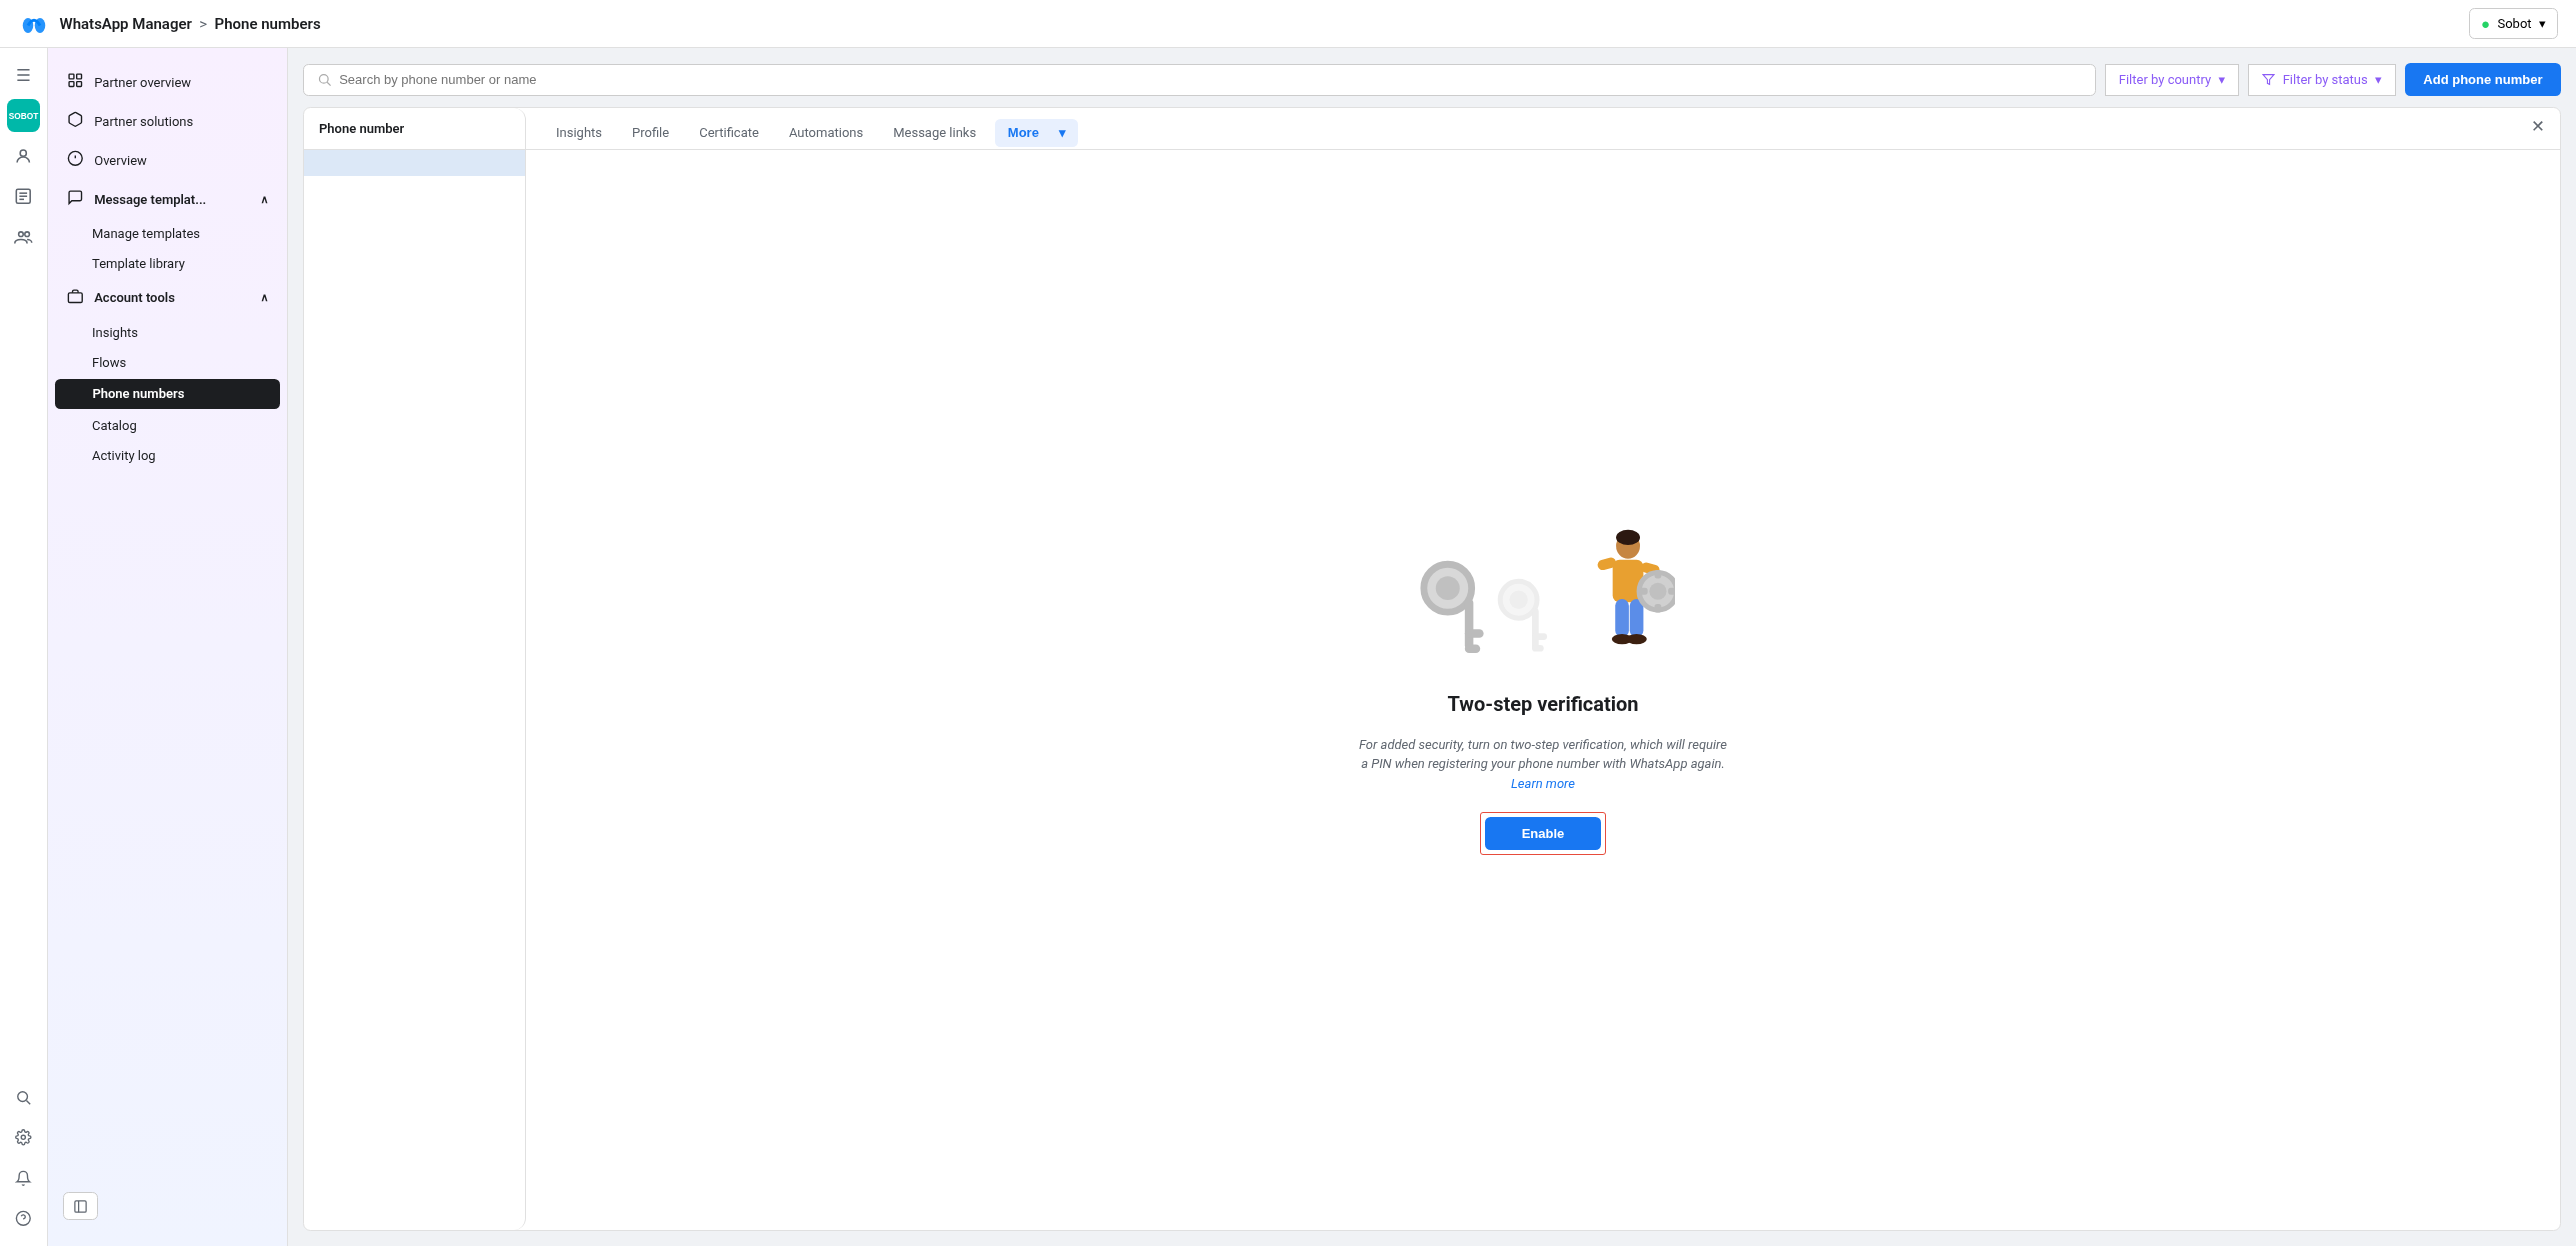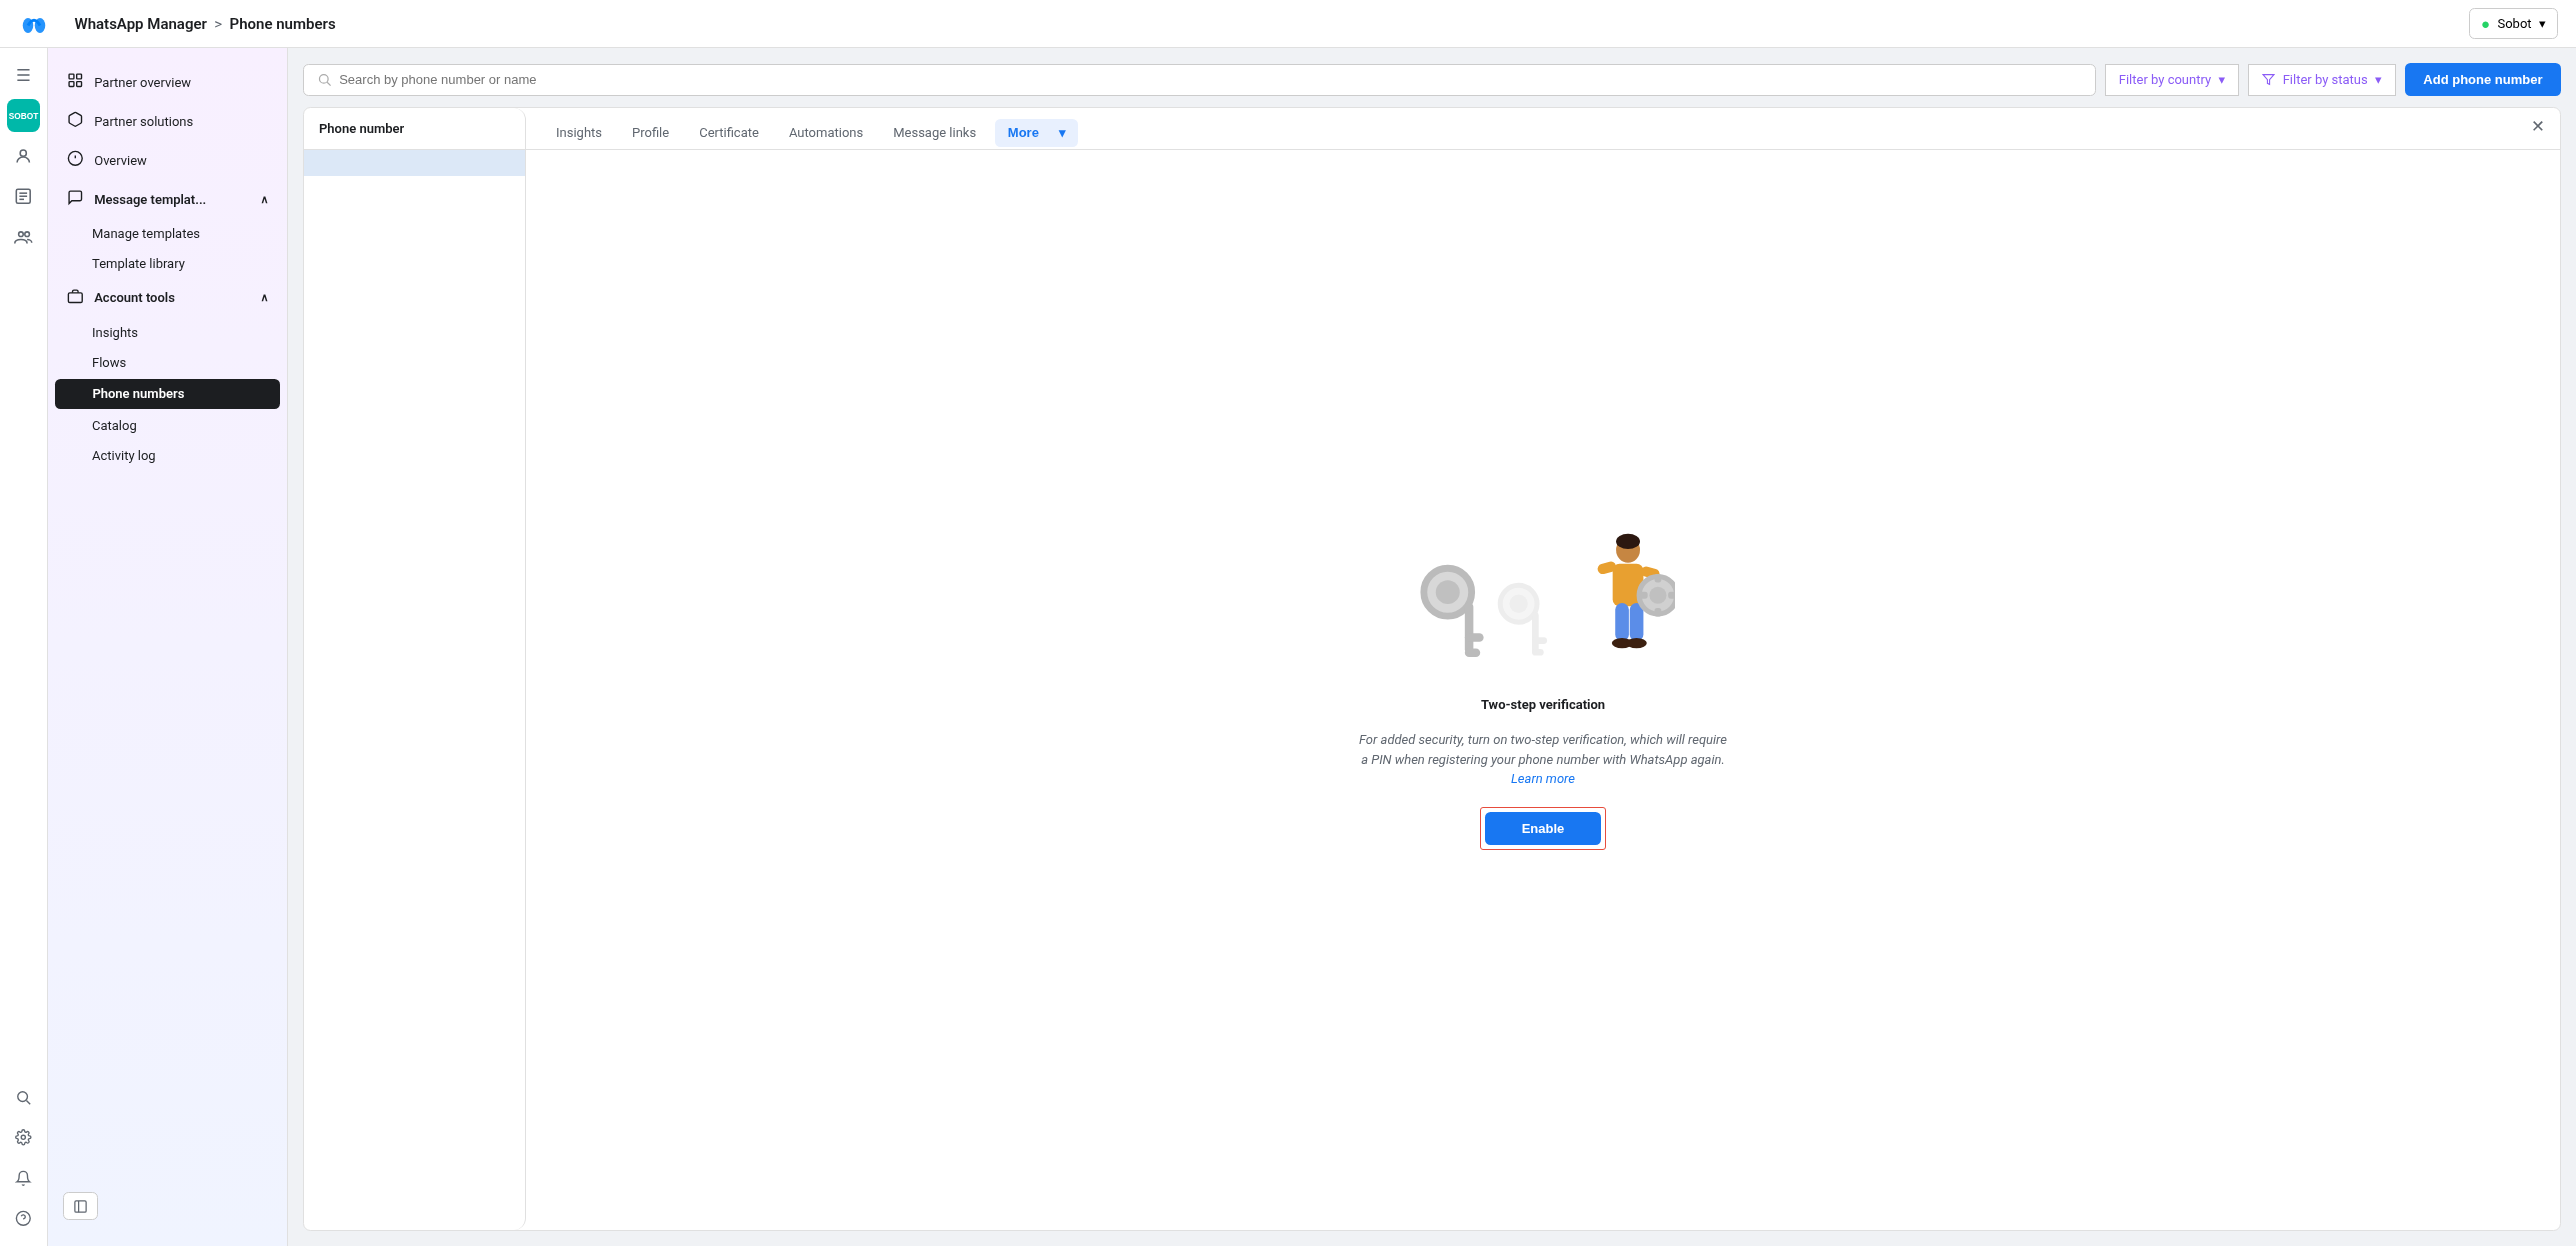--- a/index.html
+++ b/index.html
@@ -13,21 +13,21 @@
     }
 
     
     .topbar {
       background: #fff;
       border-bottom: 0.9px solid #e0e0e0;
       height: 48px;
       display: flex;
       align-items: center;
       padding: 0 18.5px;
-      gap: 26px;
+      gap: 11px;
       flex-shrink: 0;
       z-index: 10;
     }
     .topbar-logo {
       width: 30px;
       height: 30px;
       flex-shrink: 0;
     }
     .topbar-breadcrumb {
       display: flex;
@@ -345,21 +345,21 @@
       height: 92px;
       opacity: 0.5;
       margin-left: -9.2px;
     }
     .person-figure {
       width: 111px;
       height: 139px;
     }
 
     .verification-title {
-      font-size: 13px;
+      font-size: 20px;
       font-weight: 700;
       color: #1c1e21;
       text-align: left;
     }
     .verification-desc {
       font-size: 13px;
       color: #606770;
       text-align: center;
       max-width: 370px;
       line-height: 1.5;

